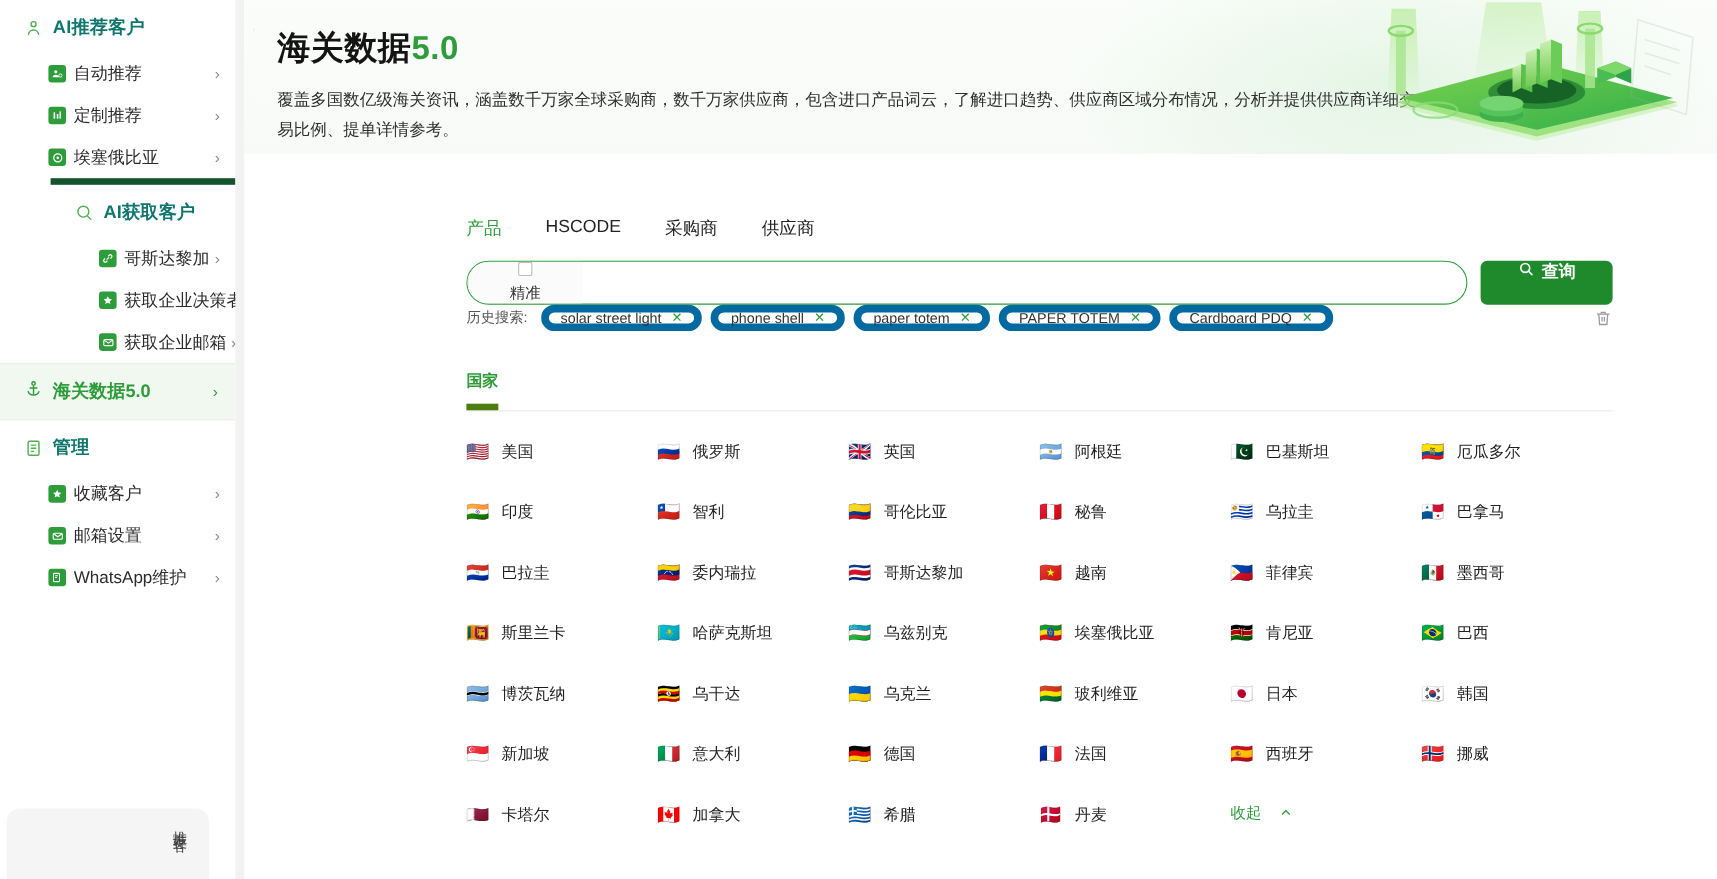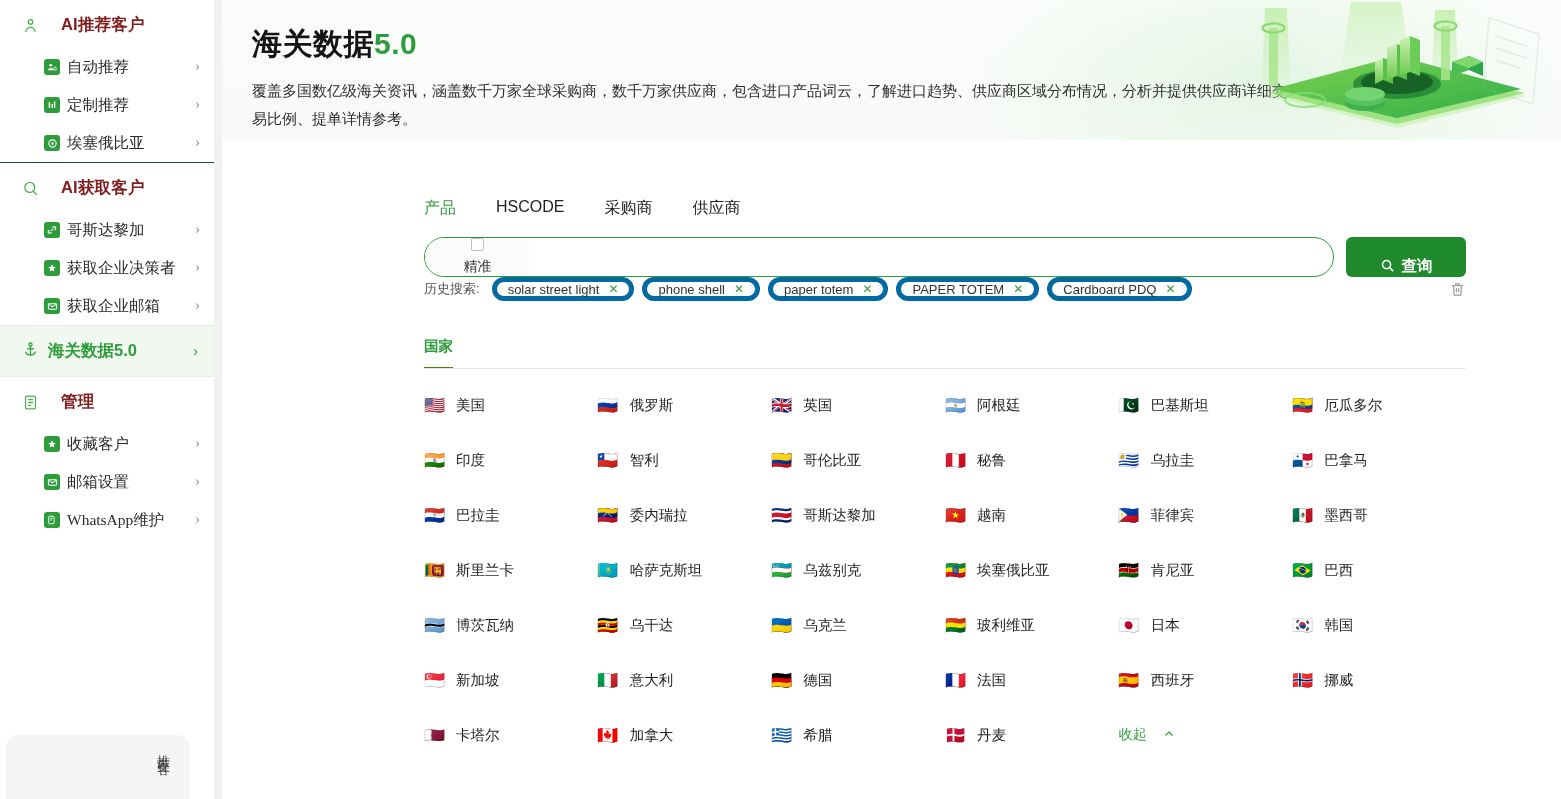--- a/index.html
+++ b/index.html
@@ -11,31 +11,31 @@
   }
   .app { display: flex; width: 1561px; height: 799px; position: relative; }
 
   
   .sidebar {
     width: 214px; height: 799px; background: #ffffff;
     flex: 0 0 214px; position: relative; overflow: hidden;
   }
   .rail { width: 8px; background: #f2f2f2; flex: 0 0 8px; height:799px;}
   .nav-group { padding: 0; }
-  .nav-group + .nav-group { border-top: 1px solid #14532d; }
+  .nav-group + .nav-group { border-top: 6px solid #14532d; margin-left: 46px; }
   .group-head {
-    display: flex; align-items: center; gap: 22px;
+    display: flex; align-items: center; gap: 9px;
     padding: 14px 0 12px 22px;
-    font-size: 16.5px; font-weight: bold; color: #7f1d1d; letter-spacing: .2px;
+    font-size: 16.5px; font-weight: bold; color: #0f766e; letter-spacing: .2px;
   }
   .group-head .gicon { color: #4caf50; display:flex; align-items:center; }
   .nav-item {
     display: flex; align-items: center;
     padding: 6px 14px 6px 44px; cursor: pointer;
-    font-size: 15.5px; color: #2b2b2b; height: 38px; font-family: Liberation Serif, serif;
+    font-size: 15.5px; color: #2b2b2b; height: 38px;
   }
   .nav-item .sq {
     width: 16px; height: 16px; border-radius: 3px; background: #2e9c3a;
     flex: 0 0 16px; margin-right: 7px;
     display: flex; align-items: center; justify-content: center;
     color:#fff; font-size: 10px; line-height: 1;
   }
   .nav-item .lbl { flex: 1 1 auto; white-space: nowrap; }
   .nav-item .chev { color: #8a8a8a; font-size: 14px; margin-left: 4px; }
 
@@ -120,42 +120,42 @@
     display: flex; align-items: center; justify-content: center; gap: 7px;
     font-size: 14px; color: #333; cursor: pointer; flex-direction: column;
   }
   .exact-box .cb {
     width: 13px; height: 13px; border: 1px solid #bdbdbd; border-radius: 2px;
     background: #fff; display:inline-block;
   }
   .btn-query {
     margin-left: 12px; width: 120px; height: 40px; border-radius: 6px;
     background: #1f8a2c; color: #fff; border: none; cursor: pointer;
-    display: flex; align-items: flex-end; justify-content: center; gap: 7px;
+    display: flex; align-items: flex-start; justify-content: center; gap: 7px;
     font-size: 15.5px; font-weight: bold;
     font-family: Liberation Sans, sans-serif;
   }
 
   .history {
     display: flex; align-items: center; margin: 0 0 0 172px;
     width: 1042px; gap: 8px;
   }
   .history .hlabel { font-size: 13px; color: #555; margin-right: 4px; white-space: nowrap;}
   .chip {
     display: inline-flex; align-items: center; gap: 9px;
-    height: 24px; padding: 0 11px; border: 5px solid #0369a1; border-radius: 12px;
+    height: 24px; padding: 0 11px; border: 7px solid #0369a1; border-radius: 12px;
     font-size: 13px; color: #333; background: #fff; cursor: pointer; white-space: nowrap;
   }
   .chip .x { color: #2e9c3a; font-size: 12px; font-weight: bold; }
   .trash { margin-left: auto; color: #9b9b9b; cursor: pointer; display:flex; }
 
   .subtabs { margin: 36px 0 0 172px; width: 1042px; border-bottom: 1px solid #eaeaea; }
   .subtab {
     display: inline-block; font-size: 14.5px; font-weight: bold; color: #2e9c3a;
-    padding-bottom: 11px; border-bottom: 1px solid #4d7c0f; cursor: pointer;
+    padding-bottom: 11px; border-bottom: 6px solid #4d7c0f; cursor: pointer;
   }
 
   .country-grid {
     margin: 24px 0 0 172px; width: 1042px;
     display: grid; grid-template-columns: repeat(6, 1fr);
     row-gap: 31px;
   }
   .country {
     display: flex; align-items: center; gap: 10px;
     font-size: 14.5px; color: #1f1f1f; cursor: pointer; height: 24px;

